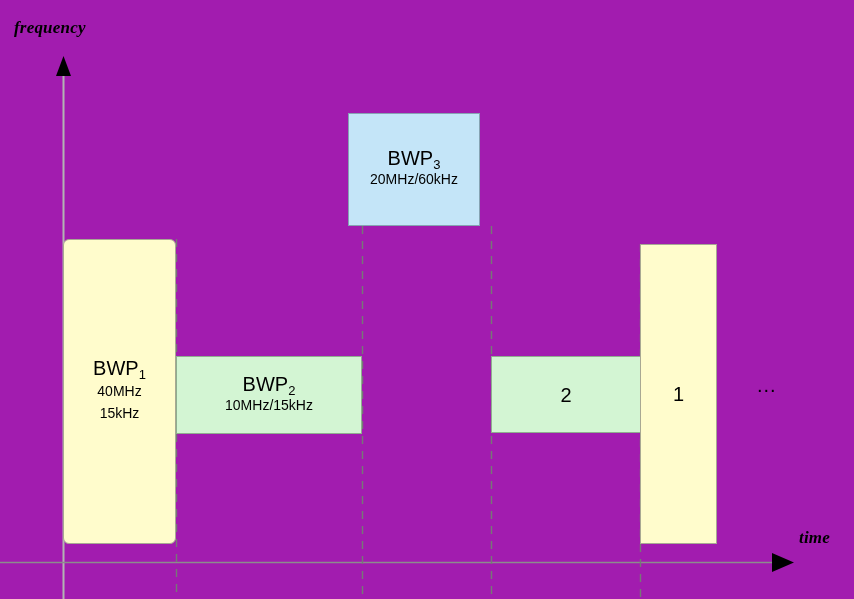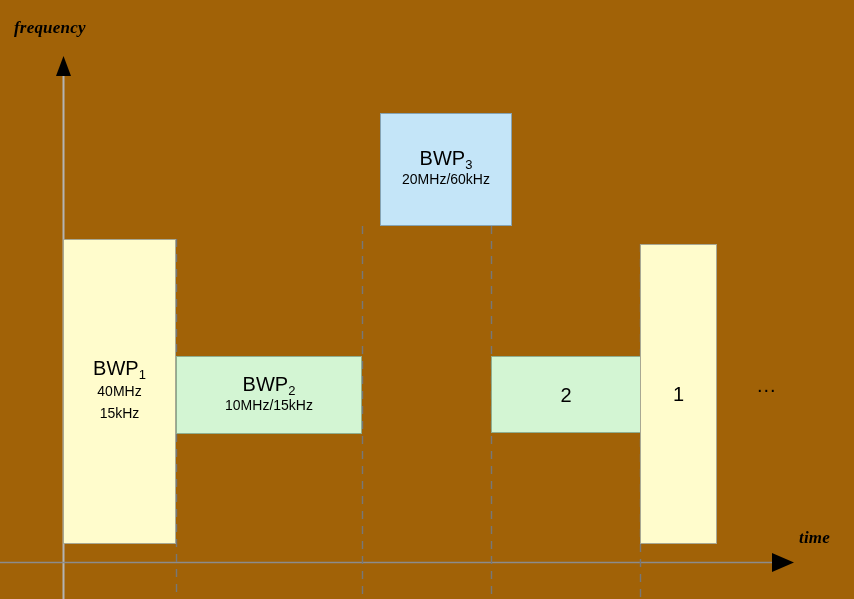--- a/index.html
+++ b/index.html
@@ -5,21 +5,21 @@
 <style>
   html, body {
     margin: 0;
     padding: 0;
     background: #ffffff;
   }
   #canvas {
     position: relative;
     width: 854px;
     height: 599px;
-    background: #a16207;
+    background: #a21caf;
     overflow: hidden;
     font-family: "Liberation Sans", sans-serif;
   }
   #diagram-svg {
     position: absolute;
     left: 0;
     top: 0;
     width: 854px;
     height: 599px;
   }
@@ -72,32 +72,33 @@
     font-size: 20px;
     line-height: 1;
   }
   #box-bwp1 {
     left: 63px;
     top: 239px;
     width: 113px;
     height: 305px;
     background: #fffccc;
     border-color: #a8a893;
+    border-radius: 6px;
   }
   #box-bwp1 .bwp-title { margin-bottom: 2px; }
   #box-bwp2 {
     left: 176px;
     top: 356px;
     width: 186px;
     height: 78px;
     background: #d3f5d3;
     border-color: #8fae8f;
   }
   #box-bwp3 {
-    left: 380px;
+    left: 348px;
     top: 113px;
     width: 132px;
     height: 113px;
     background: #c4e5f8;
     border-color: #86a3b3;
   }
   #box-bwp2b {
     left: 491px;
     top: 356px;
     width: 150px;

